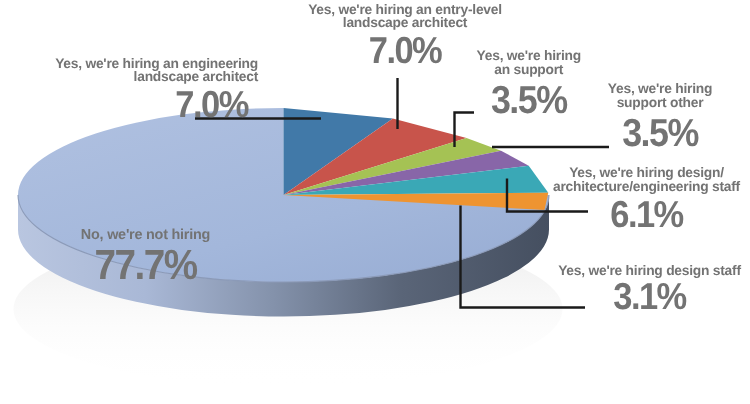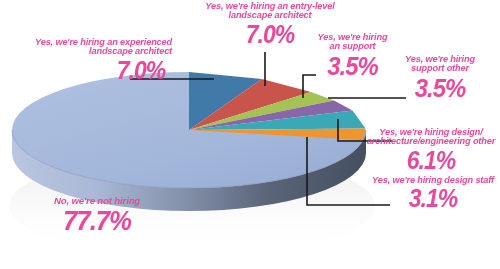--- a/index.html
+++ b/index.html
@@ -19,23 +19,22 @@
   }
   .pie-svg {
     position: absolute;
     left: 0;
     top: 0;
     width: 500px;
     height: 269px;
   }
   .callout {
     position: absolute;
-    color: #ec4899;
+    color: #737373;
     line-height: 1.02;
-    font-style: italic;
   }
   .callout .cap {
     font-family: "Liberation Sans", sans-serif;
     font-weight: bold;
     font-size: 9.2px;
     letter-spacing: -0.15px;
     white-space: nowrap;
     display: block;
   }
   .callout .pct {
@@ -49,23 +48,23 @@
     transform-origin: center;
   }
   .c-center .cap, .c-center .pct { text-align: center; }
   .c-right  .cap, .c-right  .pct { text-align: right; }
 
   
   #callout-experienced { left: 2px;   top: 38px;  width: 170px; }
   #callout-entry       { left: 186px; top: 2px;   width: 168px; }
   #callout-intern      { left: 300px; top: 33px;  width: 105px; }
   #callout-support     { left: 384px; top: 55px;  width: 112px; }
-  #callout-design      { left: 364px; top: 128px; width: 134px; }
+  #callout-design      { left: 364px; top: 111px; width: 134px; }
   #callout-other       { left: 368px; top: 176px; width: 130px; }
-  #callout-nohiring    { left: 22px;  top: 152px; width: 150px; margin-top: 44px; }
+  #callout-nohiring    { left: 22px;  top: 152px; width: 150px; }
 
   #callout-nohiring .cap { font-size: 9.6px; }
   #callout-nohiring .pct { font-size: 28px; }
   #callout-intern .pct, #callout-support .pct { font-size: 26px; }
 </style>
 </head>
 <body>
 
 <div id="chart-root">
 
@@ -111,21 +110,21 @@
 
     <line x1="130" y1="79" x2="214" y2="79" stroke="#1a1a1a" stroke-width="1.6"></line>
     <line x1="265" y1="52" x2="265" y2="86" stroke="#1a1a1a" stroke-width="1.6"></line>
     <polyline points="303,98 303,75 316,75" fill="none" stroke="#1a1a1a" stroke-width="1.6"></polyline>
     <line x1="328" y1="98" x2="406" y2="98" stroke="#1a1a1a" stroke-width="1.6"></line>
     <polyline points="338,119 338,141 392,141" fill="none" stroke="#1a1a1a" stroke-width="1.6"></polyline>
     <polyline points="307,137 307,205 390,205" fill="none" stroke="#1a1a1a" stroke-width="1.6"></polyline>
   </svg>
 
   <div class="callout c-right" id="callout-experienced">
-    <span class="cap">Yes, we're hiring an experienced</span>
+    <span class="cap">Yes, we're hiring an engineering</span>
     <span class="cap">landscape architect</span>
     <span class="pct">7.0%</span>
   </div>
 
   <div class="callout c-center" id="callout-entry">
     <span class="cap">Yes, we're hiring an entry-level</span>
     <span class="cap">landscape architect</span>
     <span class="pct">7.0%</span>
   </div>
 
@@ -136,21 +135,21 @@
   </div>
 
   <div class="callout c-center" id="callout-support">
     <span class="cap">Yes, we're hiring</span>
     <span class="cap">support other</span>
     <span class="pct">3.5%</span>
   </div>
 
   <div class="callout c-center" id="callout-design">
     <span class="cap">Yes, we're hiring design/</span>
-    <span class="cap">architecture/engineering other</span>
+    <span class="cap">architecture/engineering staff</span>
     <span class="pct">6.1%</span>
   </div>
 
   <div class="callout c-center" id="callout-other">
     <span class="cap">Yes, we're hiring design staff</span>
     <span class="pct">3.1%</span>
   </div>
 
   <div class="callout c-center" id="callout-nohiring">
     <span class="cap">No, we're not hiring</span>

